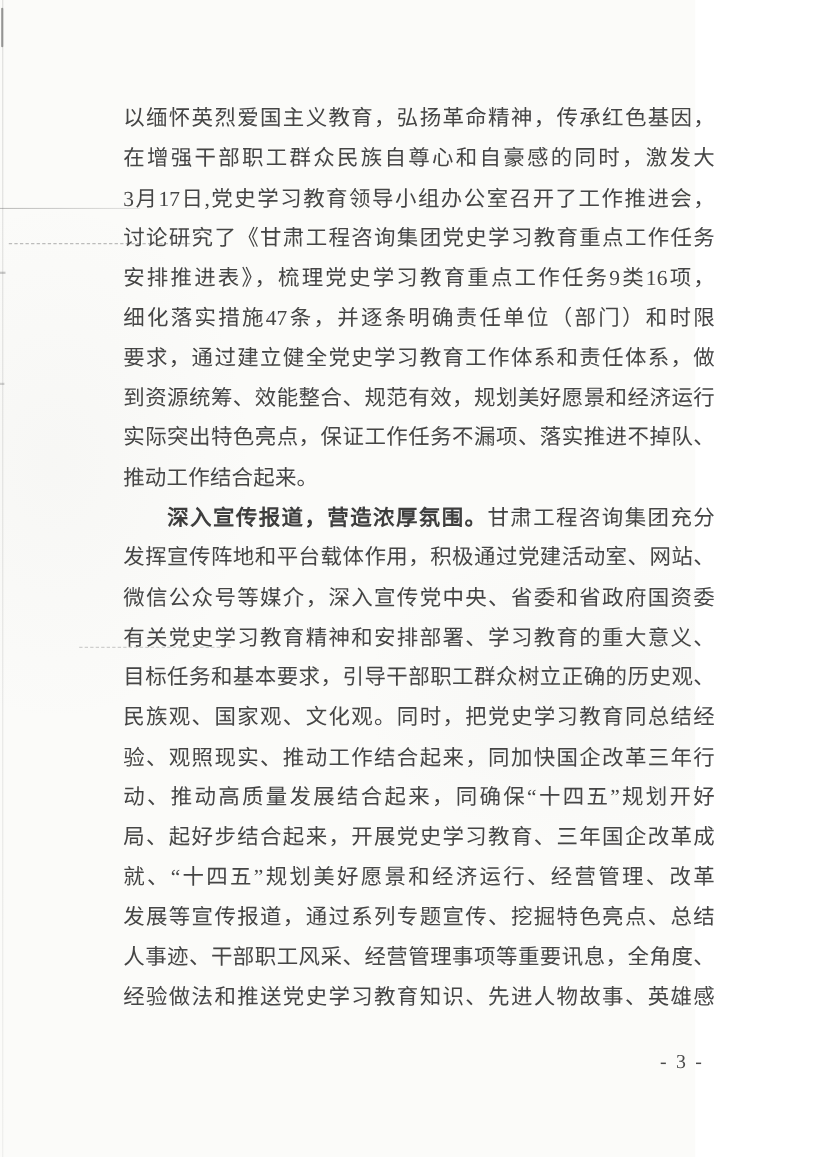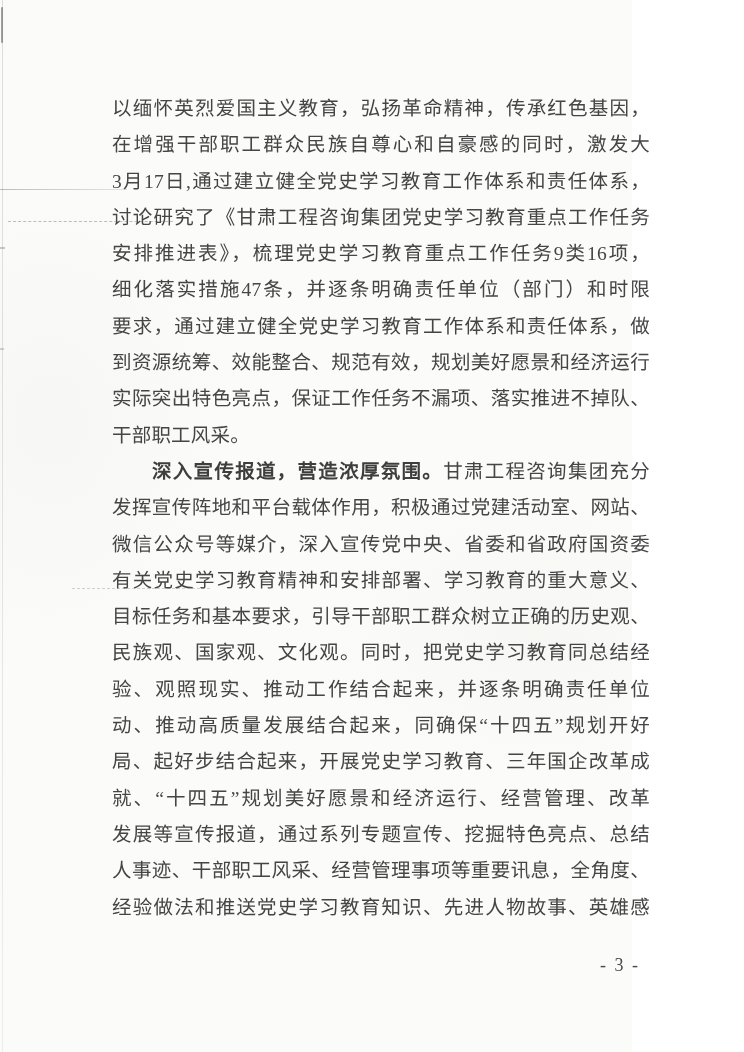--- a/index.html
+++ b/index.html
@@ -101,38 +101,38 @@
 </head>
 <body>
 
 <div class="page">
 
   <div class="text-block">
 
     <div>
       <div class="line">以缅怀英烈爱国主义教育，弘扬革命精神，传承红色基因，</div>
       <div class="line">在增强干部职工群众民族自尊心和自豪感的同时，激发大</div>
-      <div class="line">3月17日,通过建立健全党史学习教育工作体系和责任体系，</div>
+      <div class="line">3月17日,党史学习教育领导小组办公室召开了工作推进会，</div>
       <div class="line">讨论研究了《甘肃工程咨询集团党史学习教育重点工作任务</div>
       <div class="line">安排推进表》，梳理党史学习教育重点工作任务9类16项，</div>
       <div class="line">细化落实措施47条，并逐条明确责任单位（部门）和时限</div>
       <div class="line">要求，通过建立健全党史学习教育工作体系和责任体系，做</div>
       <div class="line">到资源统筹、效能整合、规范有效，规划美好愿景和经济运行</div>
       <div class="line">实际突出特色亮点，保证工作任务不漏项、落实推进不掉队、</div>
-      <div class="line para-end">干部职工风采。</div>
+      <div class="line para-end">推动工作结合起来。</div>
     </div>
 
     <div>
       <div class="line indent"><span class="lead">深入宣传报道，营造浓厚氛围。</span><span>甘肃工程咨询集团充分</span></div>
       <div class="line">发挥宣传阵地和平台载体作用，积极通过党建活动室、网站、</div>
       <div class="line">微信公众号等媒介，深入宣传党中央、省委和省政府国资委</div>
       <div class="line">有关党史学习教育精神和安排部署、学习教育的重大意义、</div>
       <div class="line">目标任务和基本要求，引导干部职工群众树立正确的历史观、</div>
       <div class="line">民族观、国家观、文化观。同时，把党史学习教育同总结经</div>
-      <div class="line">验、观照现实、推动工作结合起来，并逐条明确责任单位</div>
+      <div class="line">验、观照现实、推动工作结合起来，同加快国企改革三年行</div>
       <div class="line">动、推动高质量发展结合起来，同确保“十四五”规划开好</div>
       <div class="line">局、起好步结合起来，开展党史学习教育、三年国企改革成</div>
       <div class="line">就、“十四五”规划美好愿景和经济运行、经营管理、改革</div>
       <div class="line">发展等宣传报道，通过系列专题宣传、挖掘特色亮点、总结</div>
       <div class="line">人事迹、干部职工风采、经营管理事项等重要讯息，全角度、</div>
       <div class="line">经验做法和推送党史学习教育知识、先进人物故事、英雄感</div>
     </div>
 
   </div>
 

